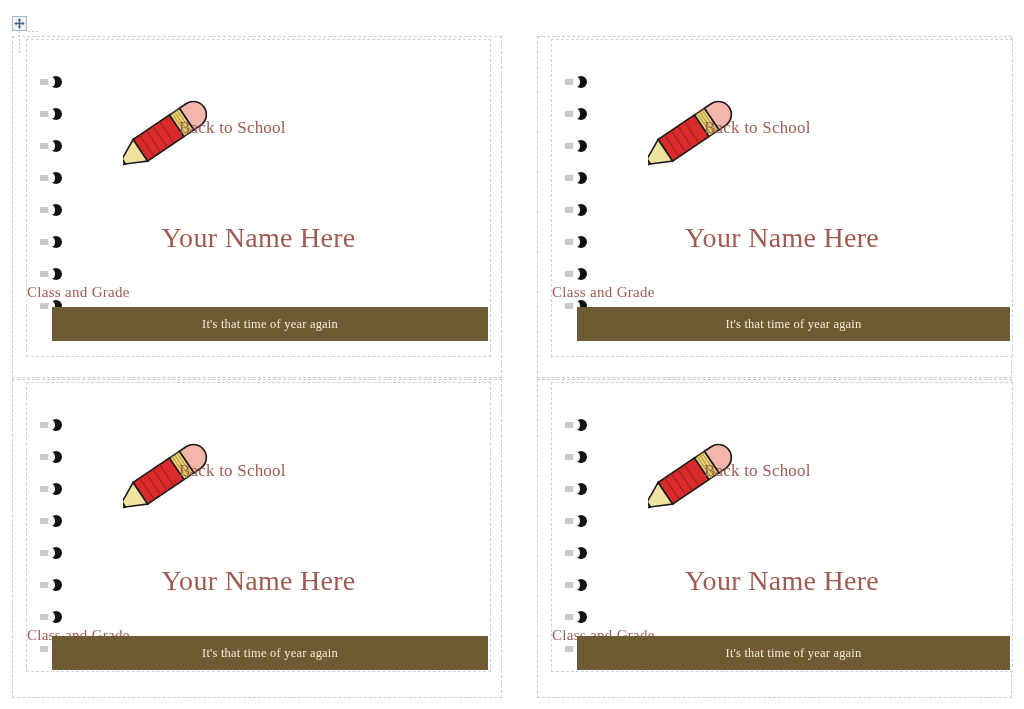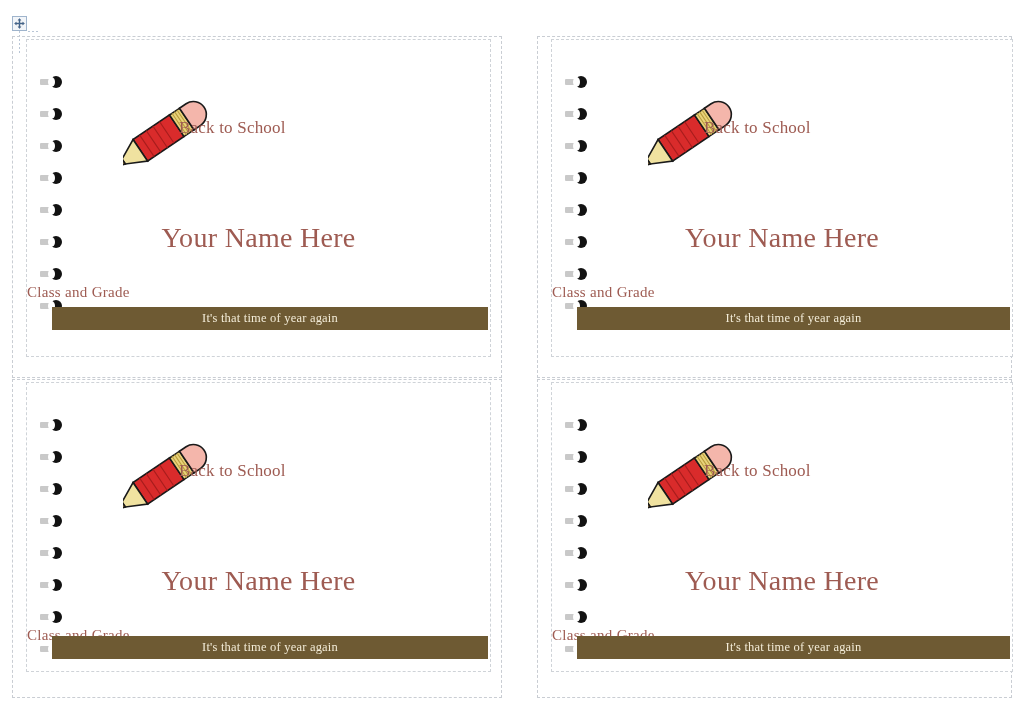--- a/index.html
+++ b/index.html
@@ -118,21 +118,21 @@
     font-size:15px;
     color:#9e5b52;
     letter-spacing:0.3px;
     margin-top:16px;
   }
 
   
   .footer-bar{
     position:absolute;
     left:25px;right:2px;
-    height:23px;
+    height:34px;
     background:#6e5a33;
     color:#f3ecd8;
     font-size:12.5px;
     display:flex;
     align-items:center;
     justify-content:center;
     letter-spacing:0.2px;
   }
   .card-0 .footer-bar,.card-1 .footer-bar{top:267px;}
   .card-2 .footer-bar,.card-3 .footer-bar{top:253px;}

